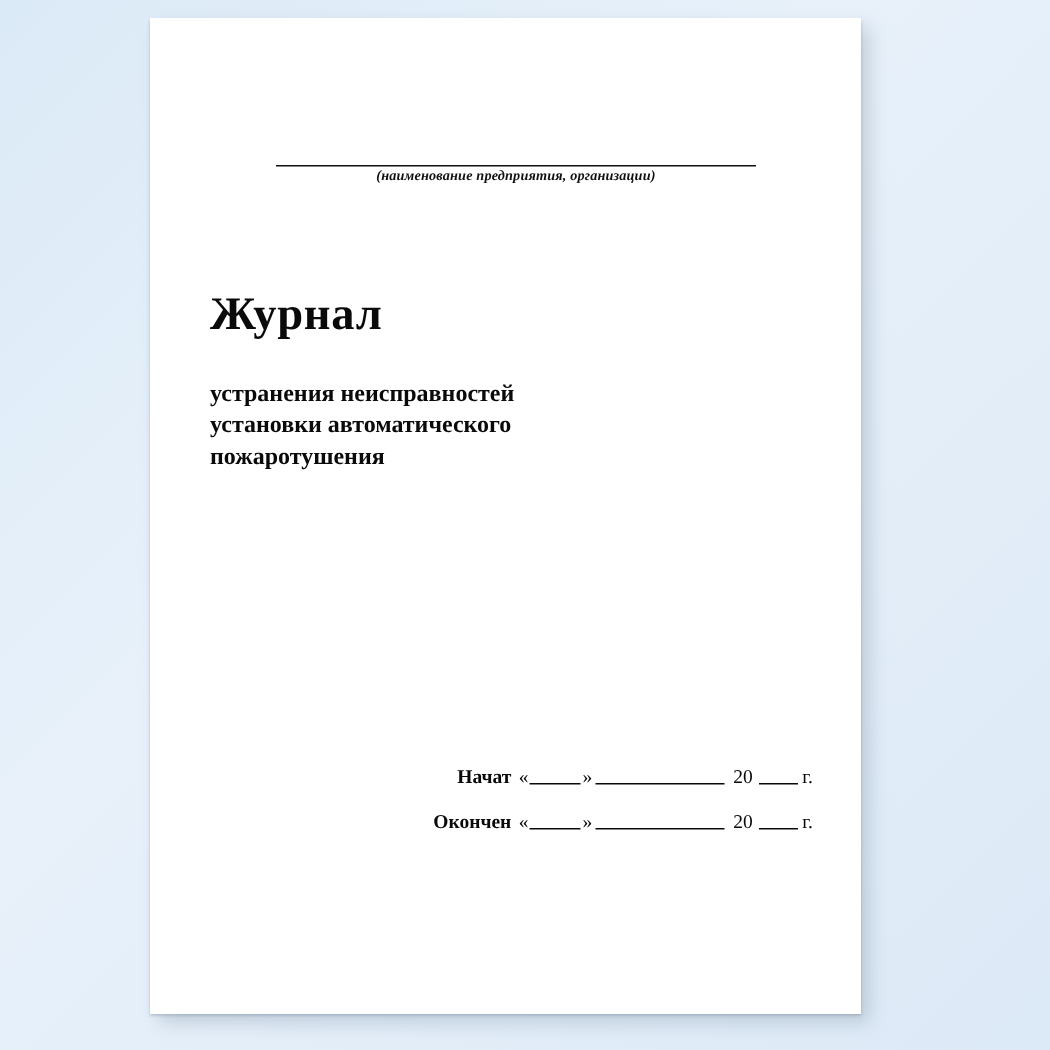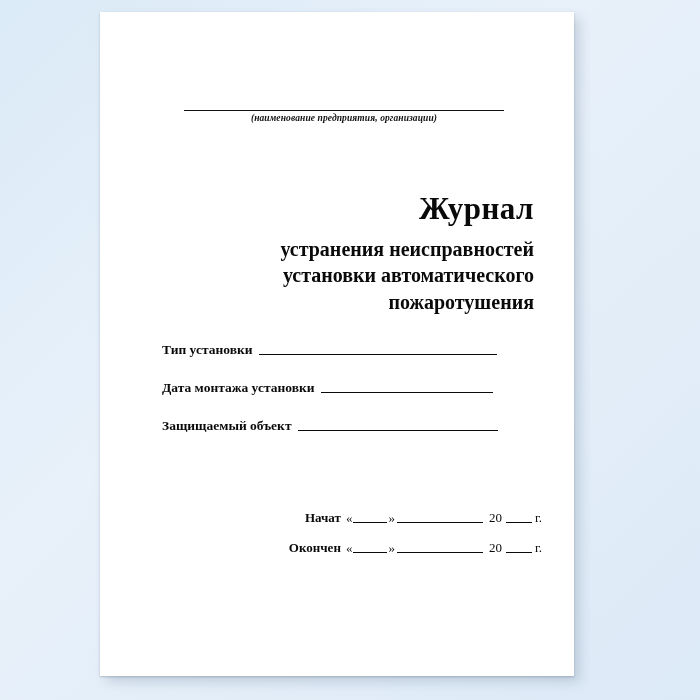--- a/index.html
+++ b/index.html
@@ -57,32 +57,32 @@
     color: #111;
     letter-spacing: 0.1px;
     font-style: italic;
   }
   
   .title-block {
     position: absolute;
     left: 40px;
     top: 180px;
     width: 394px;
-    text-align: right;
+    text-align: left;
     color: #0a0a0a;
   }
   .title-main {
     font-size: 31px;
     font-weight: bold;
     letter-spacing: 0.5px;
     line-height: 1.1;
   }
   .title-sub {
-    margin-top: 10px;
-    font-size: 20px;
+    margin-top: 26px;
+    font-size: 16px;
     font-weight: bold;
     line-height: 1.32;
   }
   
   .fields {
     position: absolute;
     left: 62px;
     top: 330px;
     width: 372px;
   }
@@ -175,34 +175,20 @@
 
     <div class="title-block">
       <div class="title-main">Журнал</div>
       <div class="title-sub">
         <div>устранения неисправностей</div>
         <div>установки автоматического</div>
         <div>пожаротушения</div>
       </div>
     </div>
 
-    <div class="fields">
-      <div class="field-row r1">
-        <span class="field-label">Тип установки</span>
-        <span class="field-line"></span>
-      </div>
-      <div class="field-row r2">
-        <span class="field-label">Дата монтажа установки</span>
-        <span class="field-line"></span>
-      </div>
-      <div class="field-row r3">
-        <span class="field-label">Защищаемый объект</span>
-        <span class="field-line"></span>
-      </div>
-    </div>
 
     <div class="footer">
       <div class="date-row">
         <span class="date-word">Начат</span>
         <span class="quote">«</span>
         <span class="short-line"></span>
         <span class="quote">»</span>
         <span class="mid-line"></span>
         <span class="year">20</span>
         <span class="tiny-line"></span>

